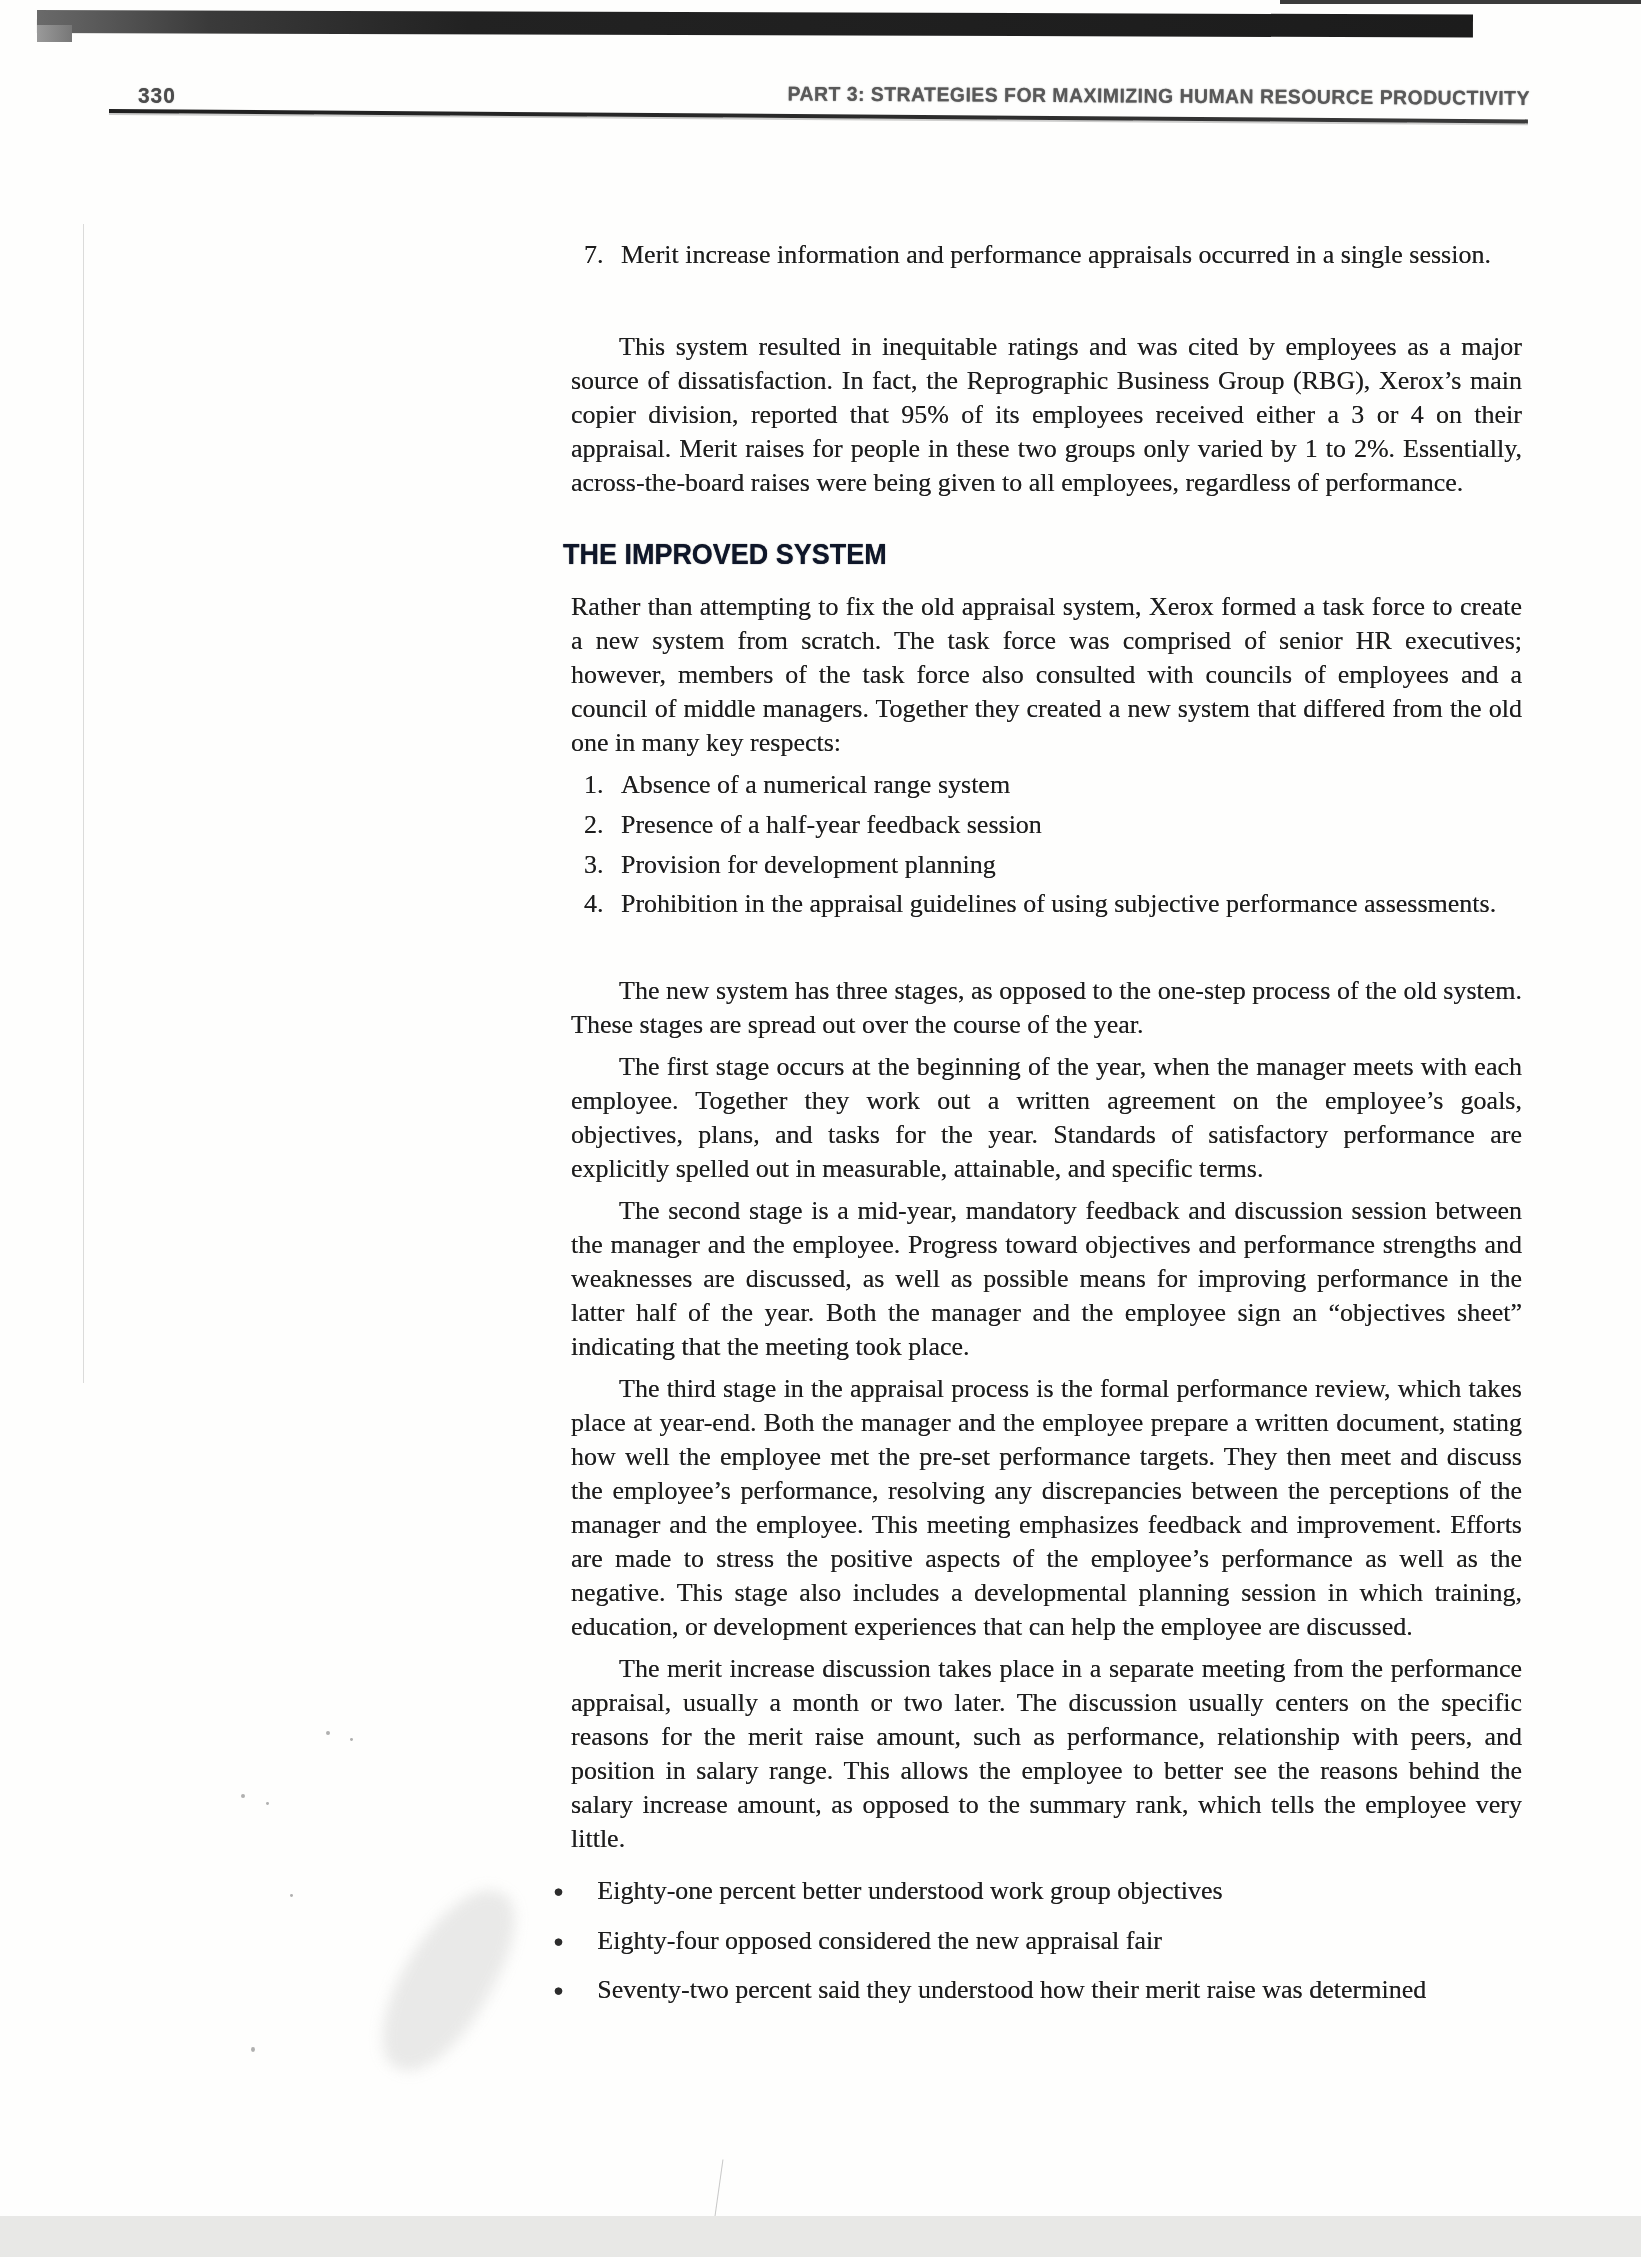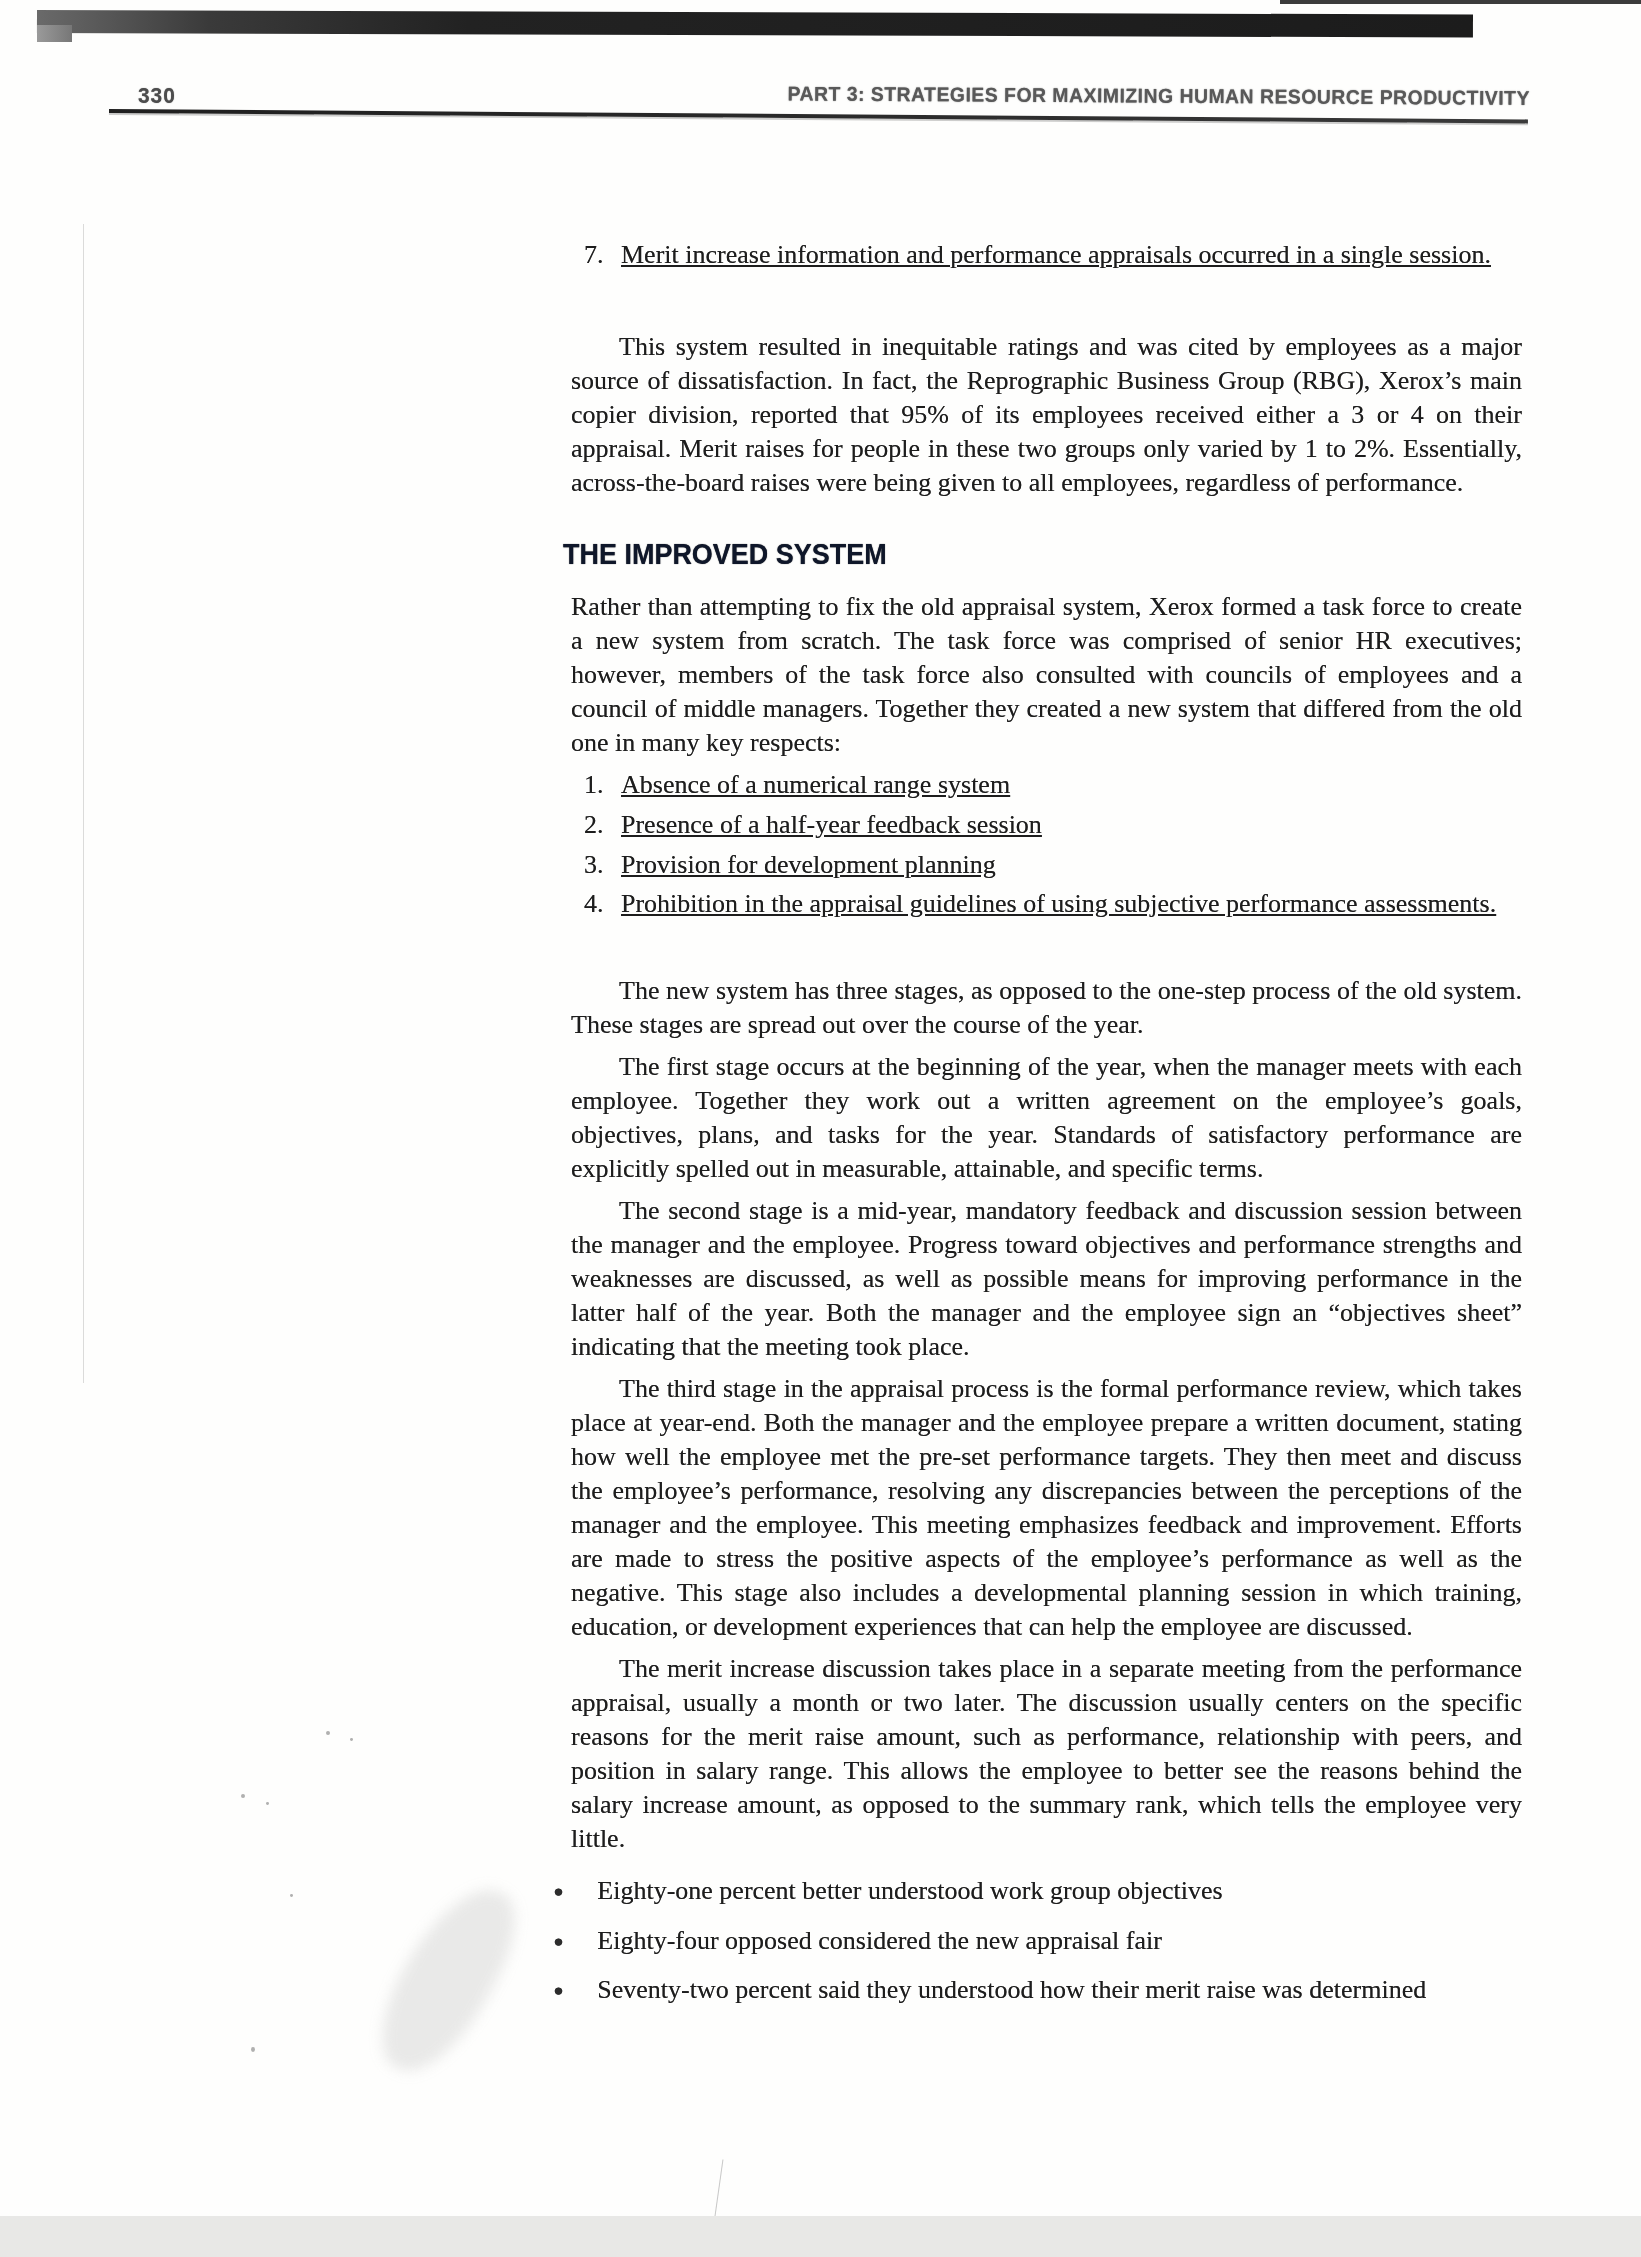--- a/index.html
+++ b/index.html
@@ -71,21 +71,21 @@
   
   .col{
     position:absolute;left:563px;width:967px;
     font-size:26px;line-height:34px;text-align:justify;
     text-shadow:0 0 0.6px rgba(25,25,25,.65);
   }
   .col p{margin:8px;}
   .indent{text-indent:48px;}
   .num-item{display:flex;margin-left:21px;}
   .num-item .num{flex:0 0 37px;}
-  .num-item .txt{flex:1;text-align:justify;text-decoration:underline;}
+  .num-item .txt{flex:1;text-align:justify;}
   .block-item7{top:238px;}
   .block-para1{top:322px;}
   .block-heading{
     top:537px;
     font-family:"Liberation Sans", sans-serif;font-weight:bold;
     font-size:29px;color:#0f172a;letter-spacing:0;
     text-shadow:0 0 1px rgba(30,30,30,.9);
   }
   .block-heading .squeeze{display:inline-block;transform:scaleX(.93);transform-origin:left;}
   .block-para2{top:582px;}

